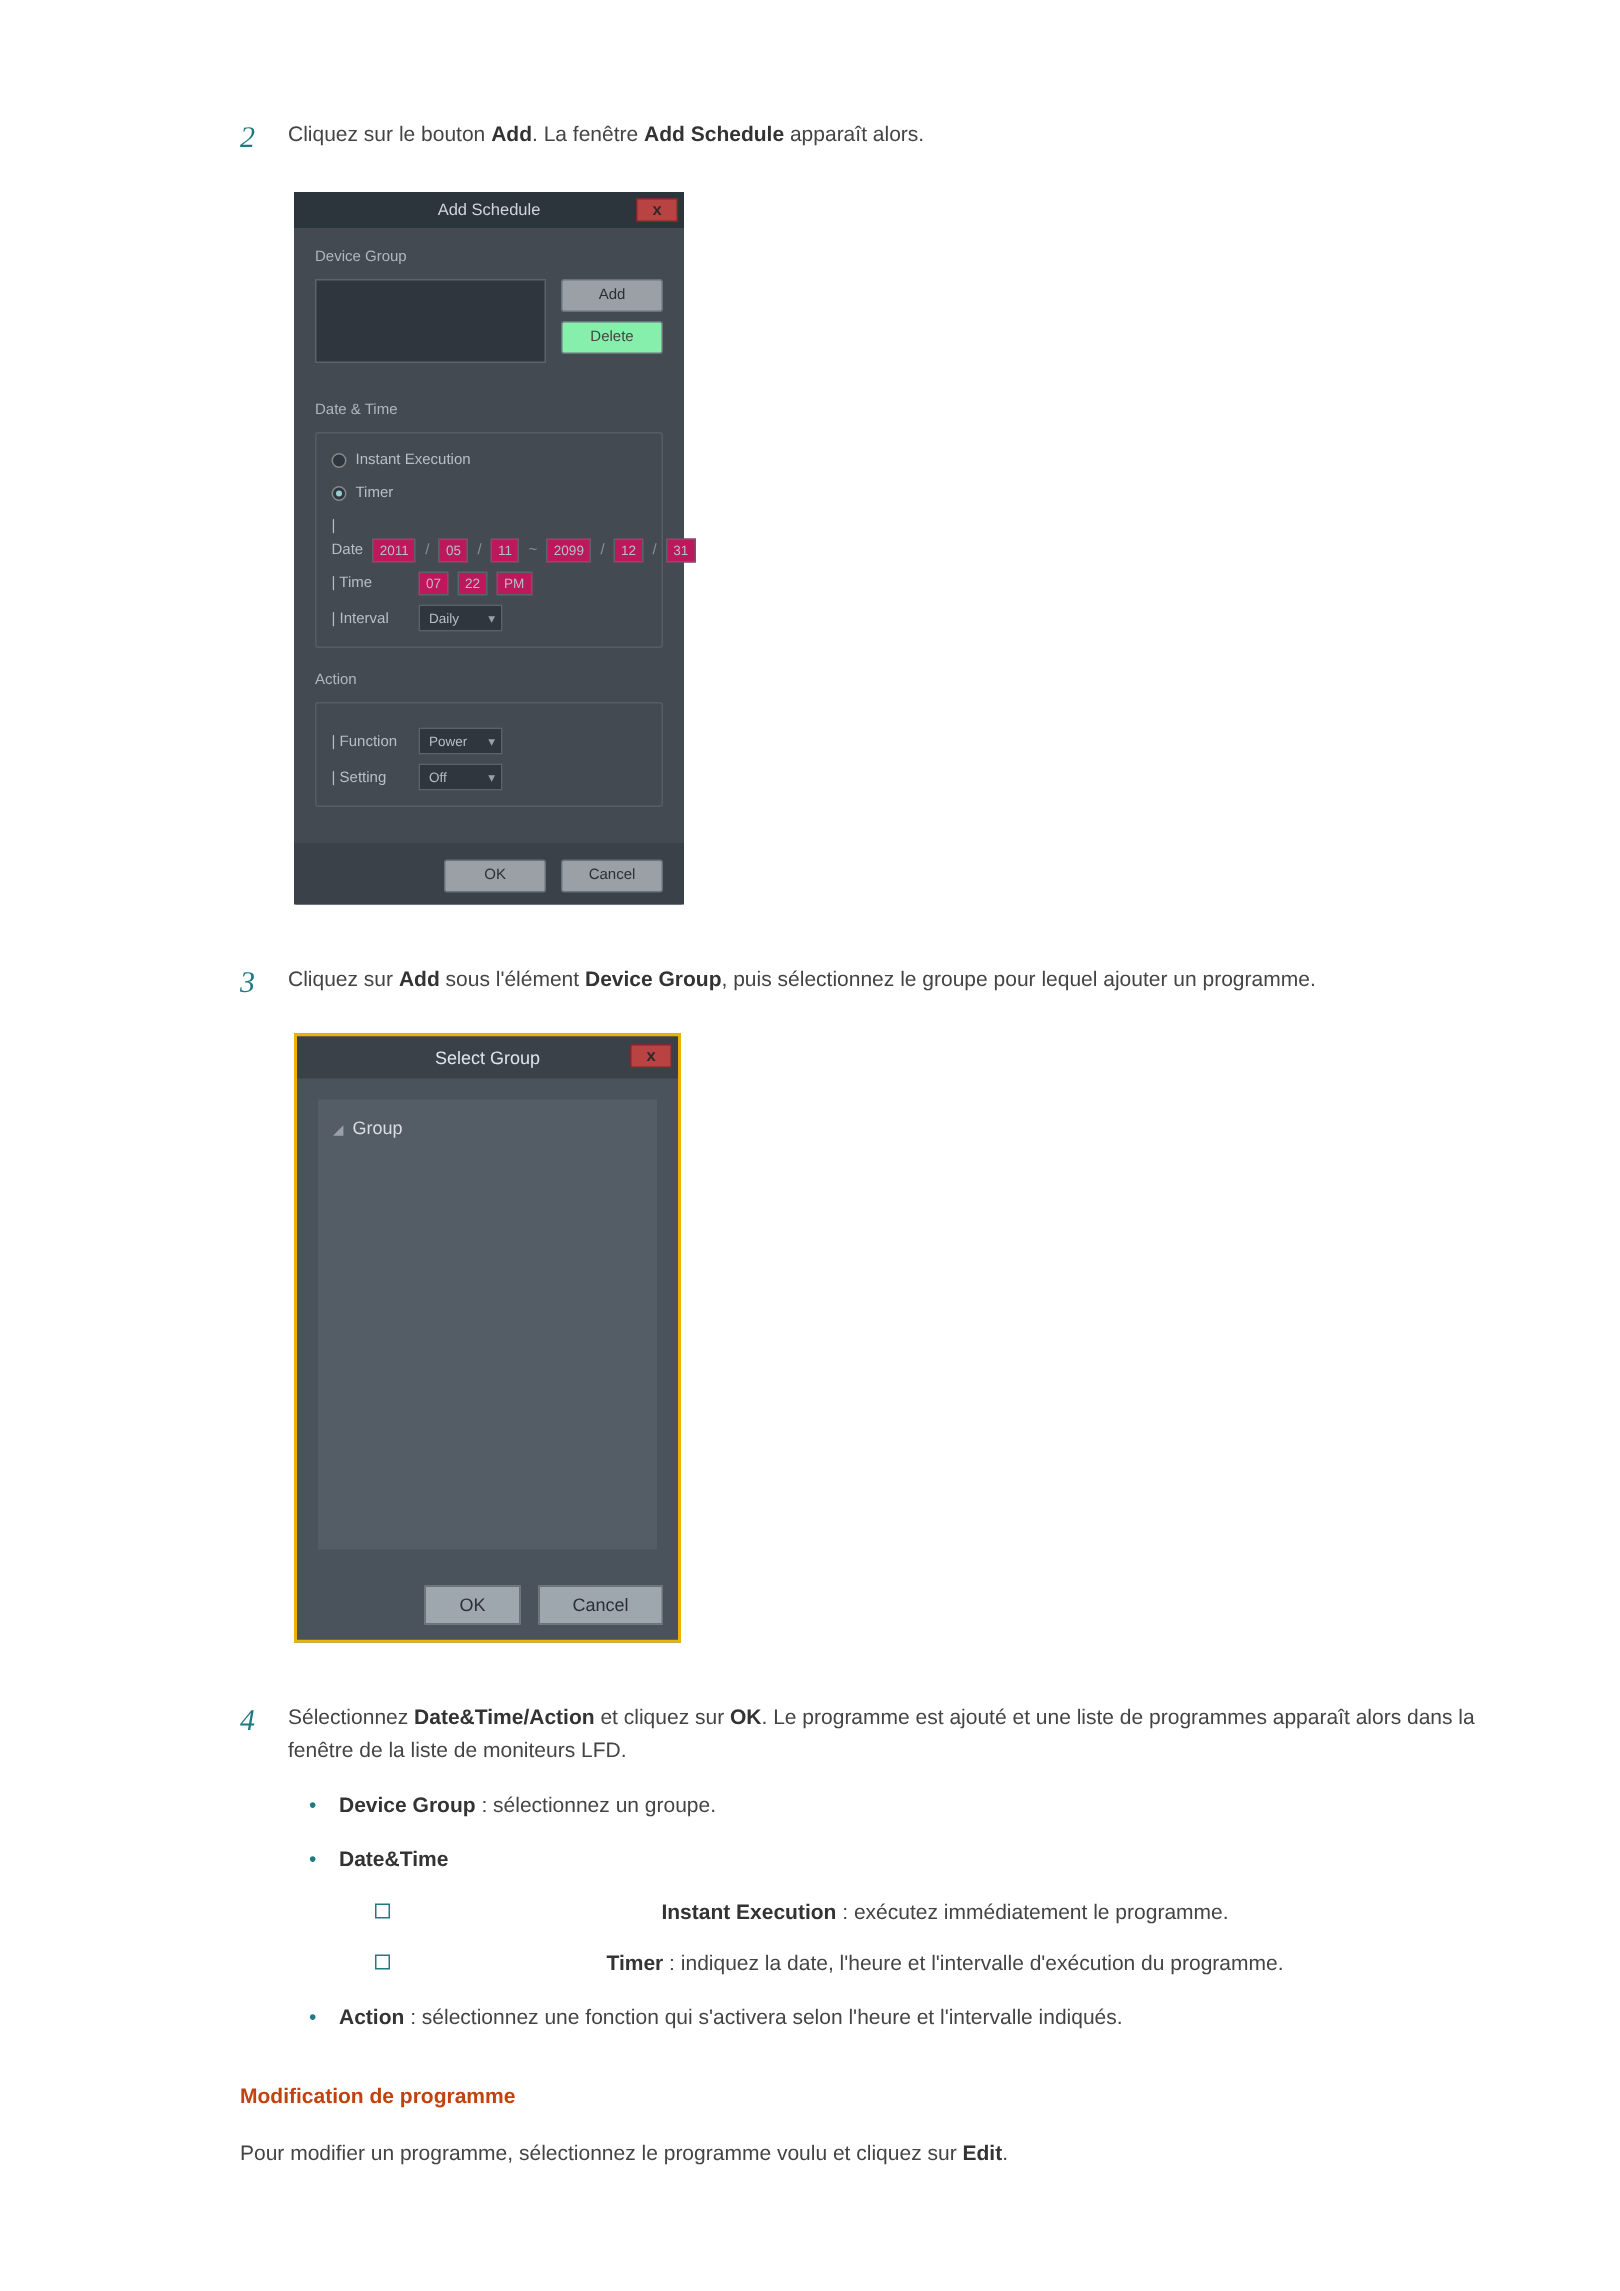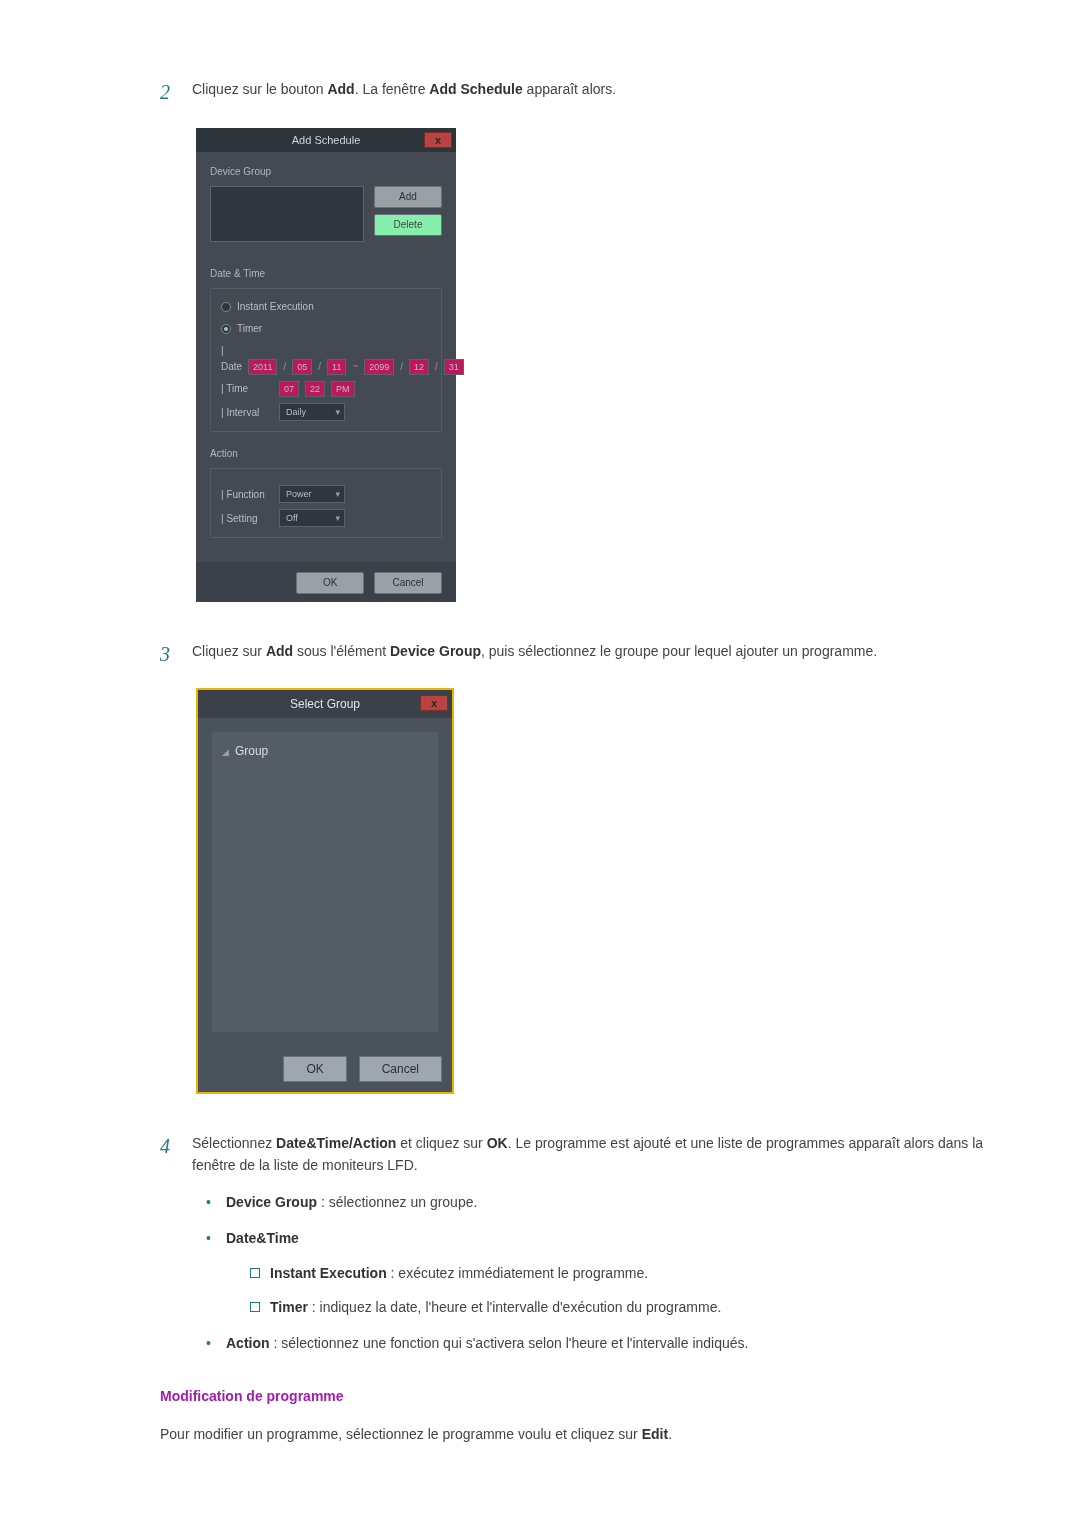--- a/index.html
+++ b/index.html
@@ -84,21 +84,21 @@
       margin-bottom: 6px;
     }
     .btn-s.dis { background: #86efac; color: #444; }
     .radio-row { margin-bottom: 6px; display:flex; align-items:center; gap:6px; }
     .radio { width:10px; height:10px; border-radius:50%; border:1px solid #888; display:inline-block; background:#2f363e; }
     .radio.on::after{ content:""; display:block; width:4px; height:4px; border-radius:50%; background:#9cc; margin:2px; }
     .timer-grid .row { display:flex; align-items:flex-end; margin-top:6px; gap:6px; }
     .timer-grid .label { width:52px; }
     .sp { display:inline-flex; align-items:center; background:#be185d; border:1px solid #5a626b; height:16px; padding:0 4px; font-size:9px; }
     .sep { opacity:.6; }
-    .sel { display:inline-flex; align-items:center; background:#2f363e; border:1px solid #5a626b; height:18px; padding:0 16px 0 6px; font-size:9px; position:relative; width:66px; }
+    .sel { display:inline-flex; align-items:center; background:#2f363e; border:1px solid #5a626b; height:18px; padding:0 16px 0 6px; font-size:9px; position:relative; width:56px; }
     .sel::after{ content:"▾"; position:absolute; right:4px; font-size:9px; color:#9aa0a6; }
     .footer-bar {
       background: #3a4149;
       padding: 8px 14px;
       text-align: right;
     }
     .footer-bar .btn-s { display:inline-block; margin-left:6px; margin-bottom:0; }
 
     
     .select-group-dialog {
@@ -151,30 +151,30 @@
 
     ul.bullets { list-style: none; margin-top: 8px; }
     ul.bullets > li { position: relative; padding-left: 34px; margin-top: 14px; color:#444; }
     ul.bullets > li::before {
       content: "•";
       position: absolute;
       left: 14px;
       color: #1f7a82;
     }
     ul.squares { list-style:none; margin-top:6px; }
-    ul.squares > li { position:relative; padding-left: 44px; margin-top: 12px; color:#444; }
+    ul.squares > li { position:relative; padding-left: 44px; margin-top: 12px; color:#444;text-align:center; }
     ul.squares > li::before {
       content: "";
       position:absolute;
       left: 24px; top: 6px;
       width: 8px; height: 8px;
       border: 1px solid #1f7a82;
     }
 
-    h3 { font-size: 14px; font-weight: bold; color:#a21caf; margin-top: 30px; }
+    h3 { font-size: 14px; font-weight: bold; color:#c2410c; margin-top: 30px; }
     .para { margin-top: 16px; color:#444; }
   </style>
 </head>
 <body>
 
 <div class="content">
 
   <div class="step">
     <div class="step-num">2</div>
     <div class="step-body">

